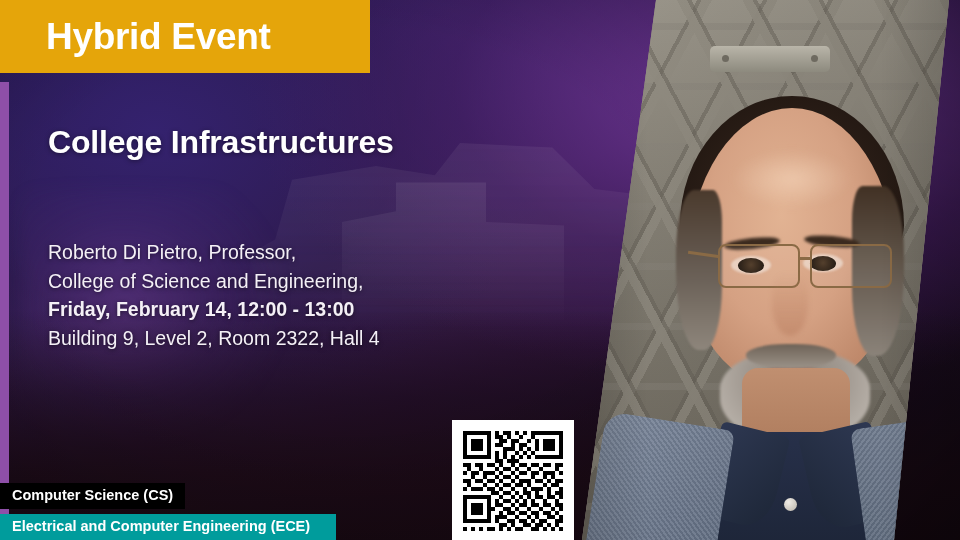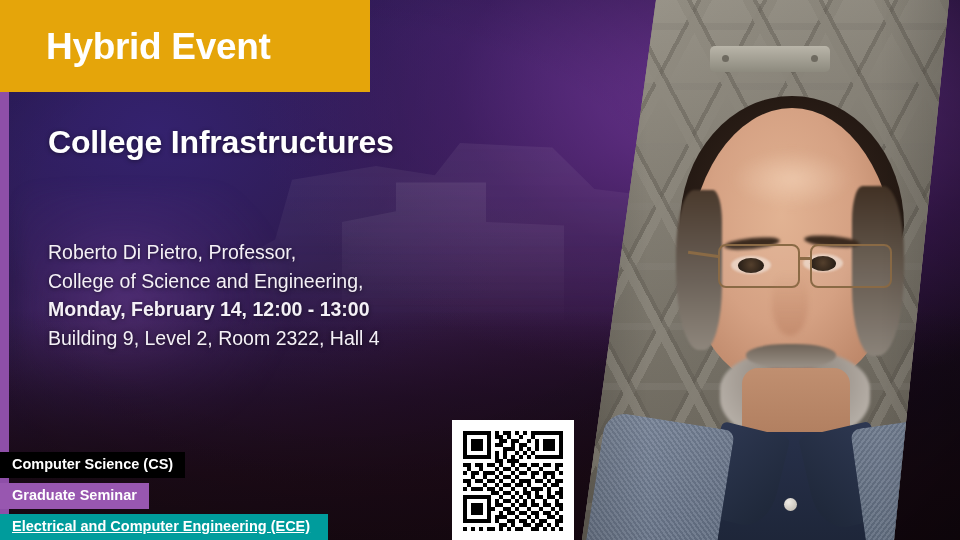--- a/index.html
+++ b/index.html
@@ -49,21 +49,21 @@
   }
 
   
   .left-strip{
     position:absolute; left:0; top:82px; width:9px; height:458px;
     background:#8e4fa8;
   }
 
   
   .gold-banner{
-    position:absolute; left:0; top:0; width:370px; height:92px;
+    position:absolute; left:0; top:0; width:370px; height:73px;
     background:#e5a50a;
     display:flex; align-items:center;
   }
   .gold-banner .label{
     color:#ffffff; font-size:37px; font-weight:bold; letter-spacing:-0.3px;
     margin-left:46px; line-height:1;
   }
 
   
   .title{
@@ -82,21 +82,21 @@
   
   .tags{ position:absolute; left:0; bottom:0; }
   .tag{
     color:#ffffff; font-size:14.5px; font-weight:bold;
     padding:4px 12px 5px 12px; line-height:1.17;
     display:inline-block; white-space:nowrap;
   }
   .tag-row{ margin-bottom:5px; }
   .tag-row:last-child{ margin-bottom:0; }
   .tag-purple{ background:#9857b0; }
-  .tag-teal{ background:#009c9c; padding-right:18px;text-decoration:underline; }
+  .tag-teal{ background:#009c9c; padding-right:26px; }
 
   
   .qr-wrap{
     position:absolute; left:452px; top:420px; width:122px; height:120px;
     background:#ffffff; padding:11px 11px 0 11px;
   }
   .qr-grid{
     width:100px; height:100px;
     display:grid;
     grid-template-columns:repeat(25,1fr);
@@ -318,21 +318,21 @@
     <div class="label">Hybrid Event</div>
   </div>
 
   <div class="title">
     <div>College Infrastructures</div>
   </div>
 
   <div class="details">
     <div>Roberto Di Pietro, Professor,</div>
     <div>College of Science and Engineering,</div>
-    <div class="bold">Monday, February 14, 12:00 - 13:00</div>
+    <div class="bold">Friday, February 14, 12:00 - 13:00</div>
     <div>Building 9, Level 2, Room 2322, Hall 4</div>
   </div>
 
   <div class="qr-wrap">
     <div class="qr-grid" id="qr-grid">
         <i class="on"></i>
         <i class="on"></i>
         <i class="on"></i>
         <i class="on"></i>
         <i class="on"></i>
@@ -954,17 +954,16 @@
         <i class="on"></i>
         <i></i>
         <i class="on"></i>
         <i></i>
         <i class="on"></i>
       </div>
   </div>
 
   <div class="tags" id="tag-list">
       <div class="tag-row"><span class="tag tag-purple" style="background: #000000;">Computer Science (CS)</span></div>
-      <div class="tag-row"><span class="tag tag-purple" style="background: rgb(152, 87, 176);">Graduate Seminar</span></div>
       <div class="tag-row"><span class="tag tag-teal" style="background: rgb(0, 156, 156);">Electrical and Computer Engineering (ECE)</span></div>
     </div>
 
 </div>
 
 </body></html>

